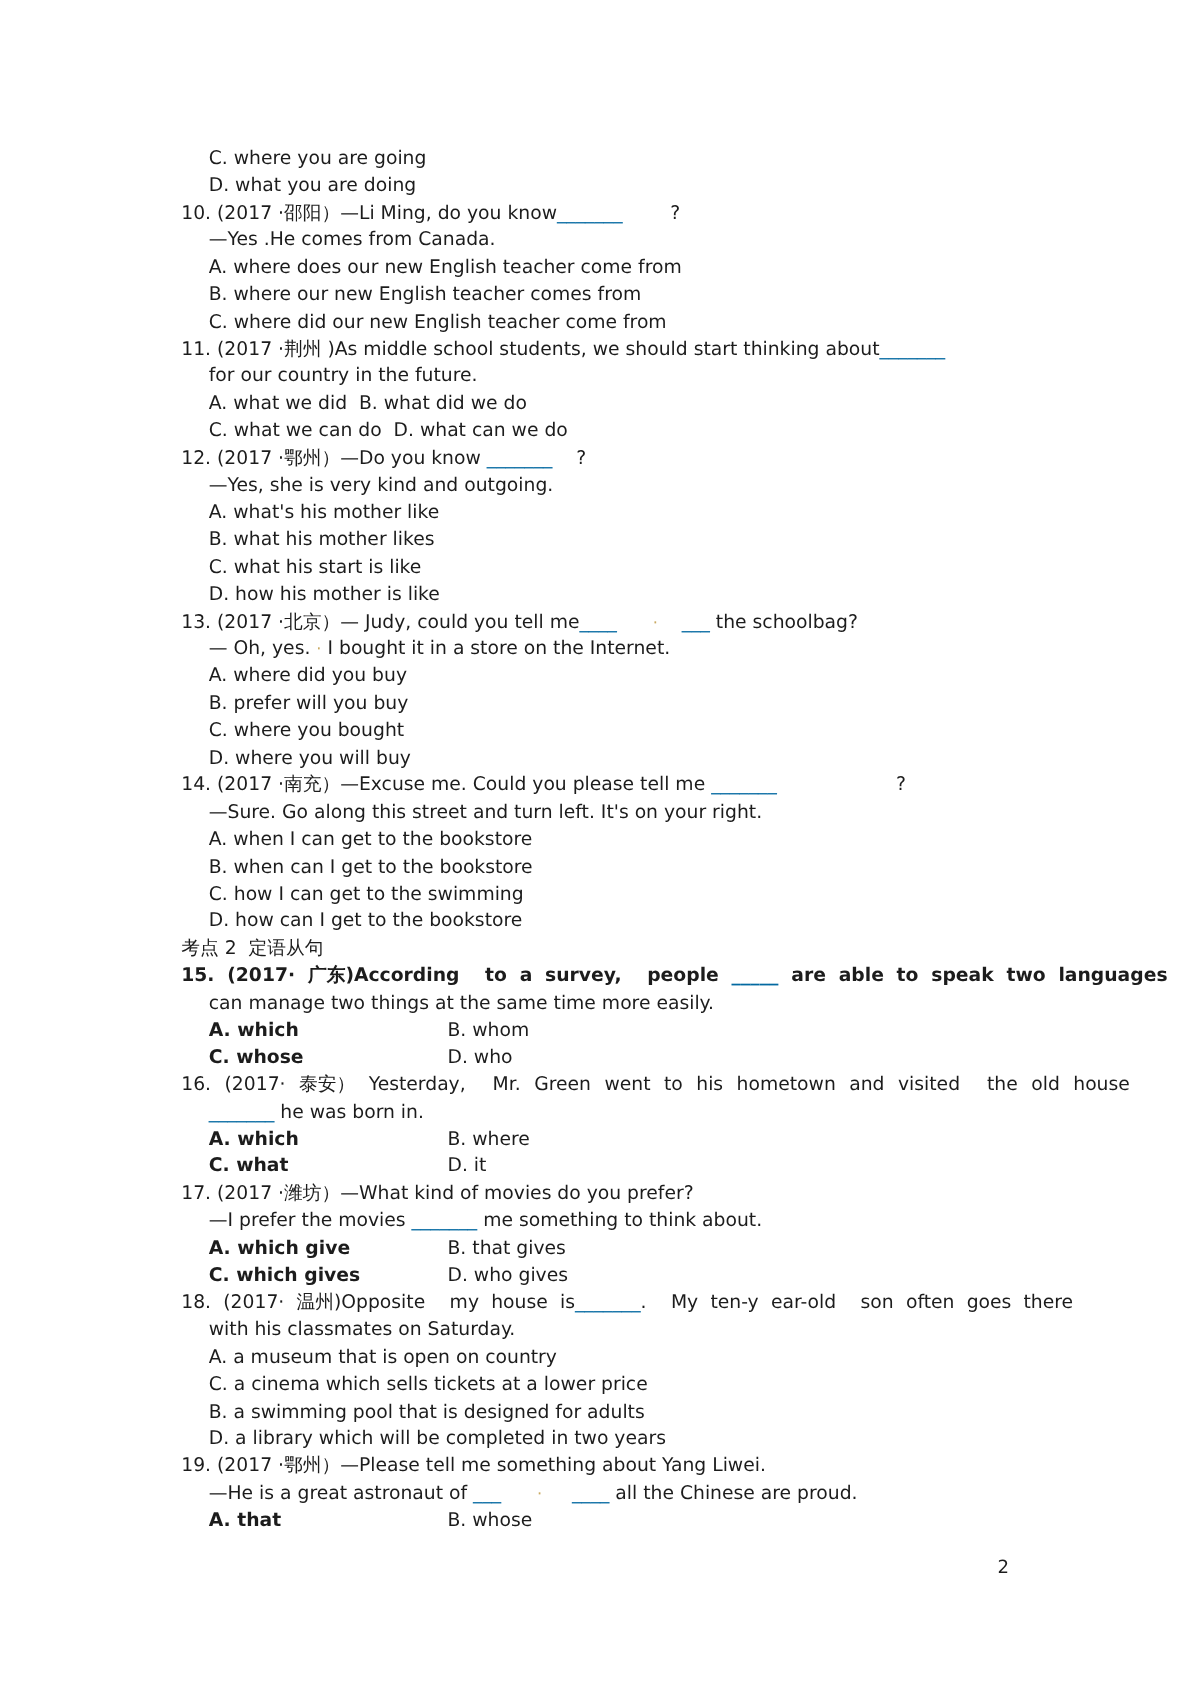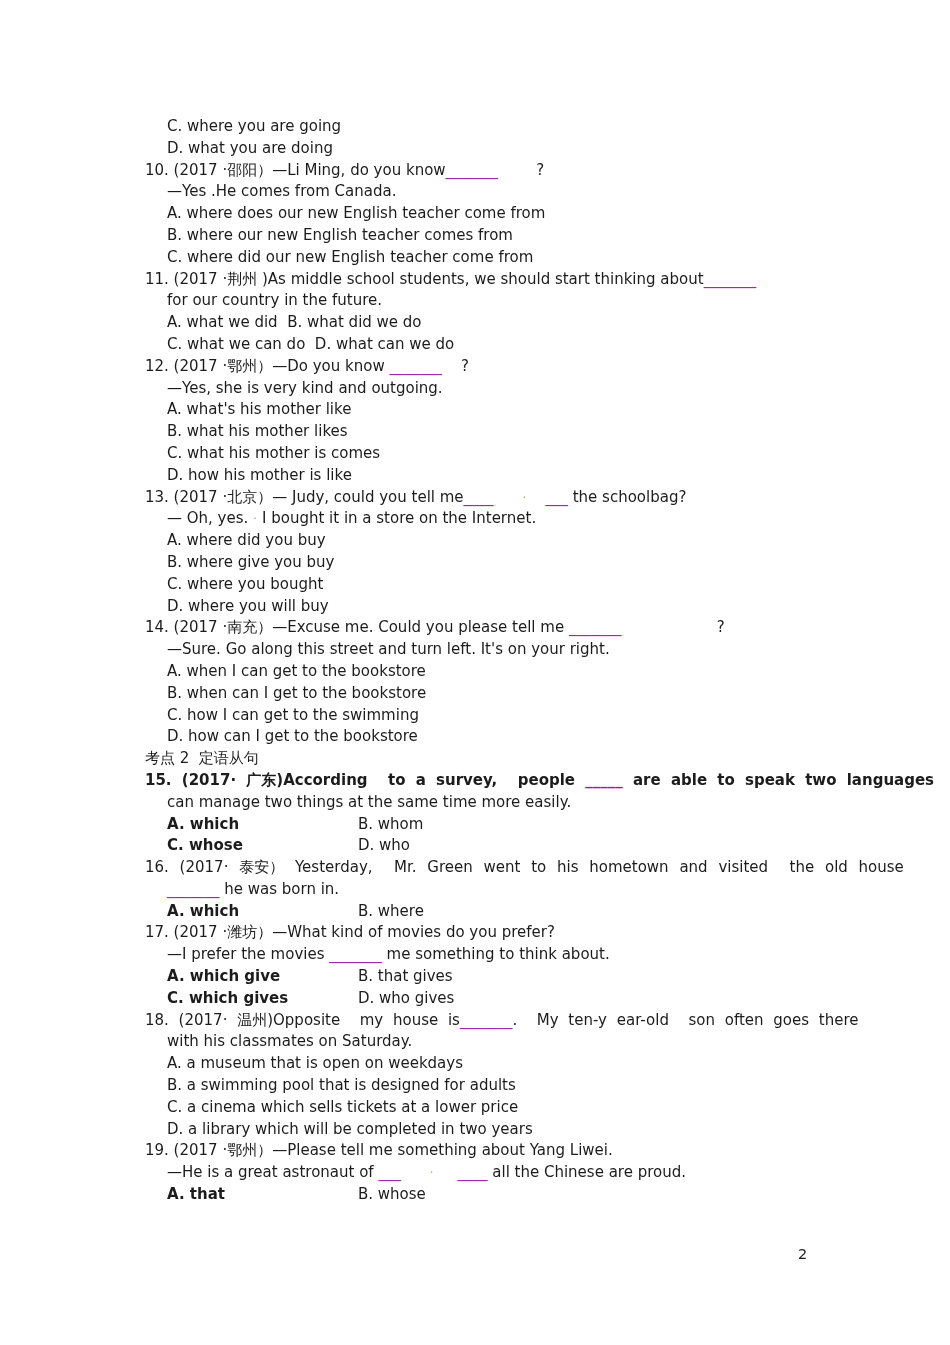--- a/index.html
+++ b/index.html
@@ -21,21 +21,21 @@
   }
   .line {
     white-space: pre;
     line-height: 21.8px;
     height: 21.8px;
   }
   .line.opt { padding-left: 22px; }
   .line.num { padding-left: 0; }
   .line.hd  { padding-left: 0; }
   .col1 { display: inline-block; width: 191px; font-weight: bold; }
-  .u { color: #a21caf; }
+  .u { color: #0369a1; }
   .dot { color: #c9a961; font-size: 13px; }
   .page-number {
     position: absolute;
     left: 798px;
     top: 1246px;
     font-size: 14.5px;
     color: #1c1c1c;
   }
 </style>
 </head>
@@ -51,50 +51,51 @@
       <div class="line opt">B. where our new English teacher comes from</div>
       <div class="line opt">C. where did our new English teacher come from</div>
       <div class="line num">11. (2017 ·荆州 )As middle school students, we should start thinking about<span class="u">_______</span></div>
       <div class="line opt">for our country in the future.</div>
       <div class="line opt">A. what we did  B. what did we do</div>
       <div class="line opt">C. what we can do  D. what can we do</div>
       <div class="line num">12. (2017 ·鄂州）—Do you know <span class="u">_______</span>    ?</div>
       <div class="line opt">—Yes, she is very kind and outgoing.</div>
       <div class="line opt">A. what's his mother like</div>
       <div class="line opt">B. what his mother likes</div>
-      <div class="line opt">C. what his mother is comes</div>
+      <div class="line opt">C. what his start is like</div>
       <div class="line opt">D. how his mother is like</div>
       <div class="line num">13. (2017 ·北京）— Judy, could you tell me<span class="u">____</span>      <span class="dot">·</span>    <span class="u">___</span> the schoolbag?</div>
       <div class="line opt">— Oh, yes. <span class="dot">·</span> I bought it in a store on the Internet.</div>
       <div class="line opt">A. where did you buy</div>
-      <div class="line opt">B. where give you buy</div>
+      <div class="line opt">B. prefer will you buy</div>
       <div class="line opt">C. where you bought</div>
       <div class="line opt">D. where you will buy</div>
       <div class="line num">14. (2017 ·南充）—Excuse me. Could you please tell me <span class="u">_______</span>                    ?</div>
       <div class="line opt">—Sure. Go along this street and turn left. It's on your right.</div>
       <div class="line opt">A. when I can get to the bookstore</div>
       <div class="line opt">B. when can I get to the bookstore</div>
       <div class="line opt">C. how I can get to the swimming</div>
       <div class="line opt">D. how can I get to the bookstore</div>
       <div class="line hd">考点 2  定语从句</div>
       <div class="line num" style="word-spacing: 5px; font-weight: bold;">15. (2017· 广东)According  to a survey,  people <span class="u">_____</span> are able to speak two languages</div>
       <div class="line opt">can manage two things at the same time more easily.</div>
       <div class="line opt"><span class="col1">A. which</span><span class="col2">B. whom</span></div>
       <div class="line opt"><span class="col1">C. whose</span><span class="col2">D. who</span></div>
       <div class="line num" style="word-spacing: 6px;">16. (2017· 泰安） Yesterday,  Mr. Green went to his hometown and visited  the old house</div>
       <div class="line opt"><span class="u">_______</span> he was born in.</div>
       <div class="line opt"><span class="col1">A. which</span><span class="col2">B. where</span></div>
+      <div class="line opt"><span class="col1">C. what</span><span class="col2">D. it</span></div>
       <div class="line num">17. (2017 ·潍坊）—What kind of movies do you prefer?</div>
       <div class="line opt">—I prefer the movies <span class="u">_______</span> me something to think about.</div>
       <div class="line opt"><span class="col1">A. which give</span><span class="col2">B. that gives</span></div>
       <div class="line opt"><span class="col1">C. which gives</span><span class="col2">D. who gives</span></div>
       <div class="line num" style="word-spacing: 5px;">18. (2017· 温州)Opposite  my house is<span class="u">_______</span>.  My ten-y ear-old  son often goes there</div>
       <div class="line opt">with his classmates on Saturday.</div>
-      <div class="line opt">A. a museum that is open on weekdays</div>
+      <div class="line opt">A. a museum that is open on country</div>
+      <div class="line opt">C. a cinema which sells tickets at a lower price</div>
       <div class="line opt">B. a swimming pool that is designed for adults</div>
-      <div class="line opt">C. a cinema which sells tickets at a lower price</div>
       <div class="line opt">D. a library which will be completed in two years</div>
       <div class="line num">19. (2017 ·鄂州）—Please tell me something about Yang Liwei.</div>
       <div class="line opt">—He is a great astronaut of <span class="u">___</span>      <span class="dot">·</span>     <span class="u">____</span> all the Chinese are proud.</div>
       <div class="line opt"><span class="col1">A. that</span><span class="col2">B. whose</span></div>
     </div>
   <div class="page-number">2</div>
 </div>
 
 </body></html>

